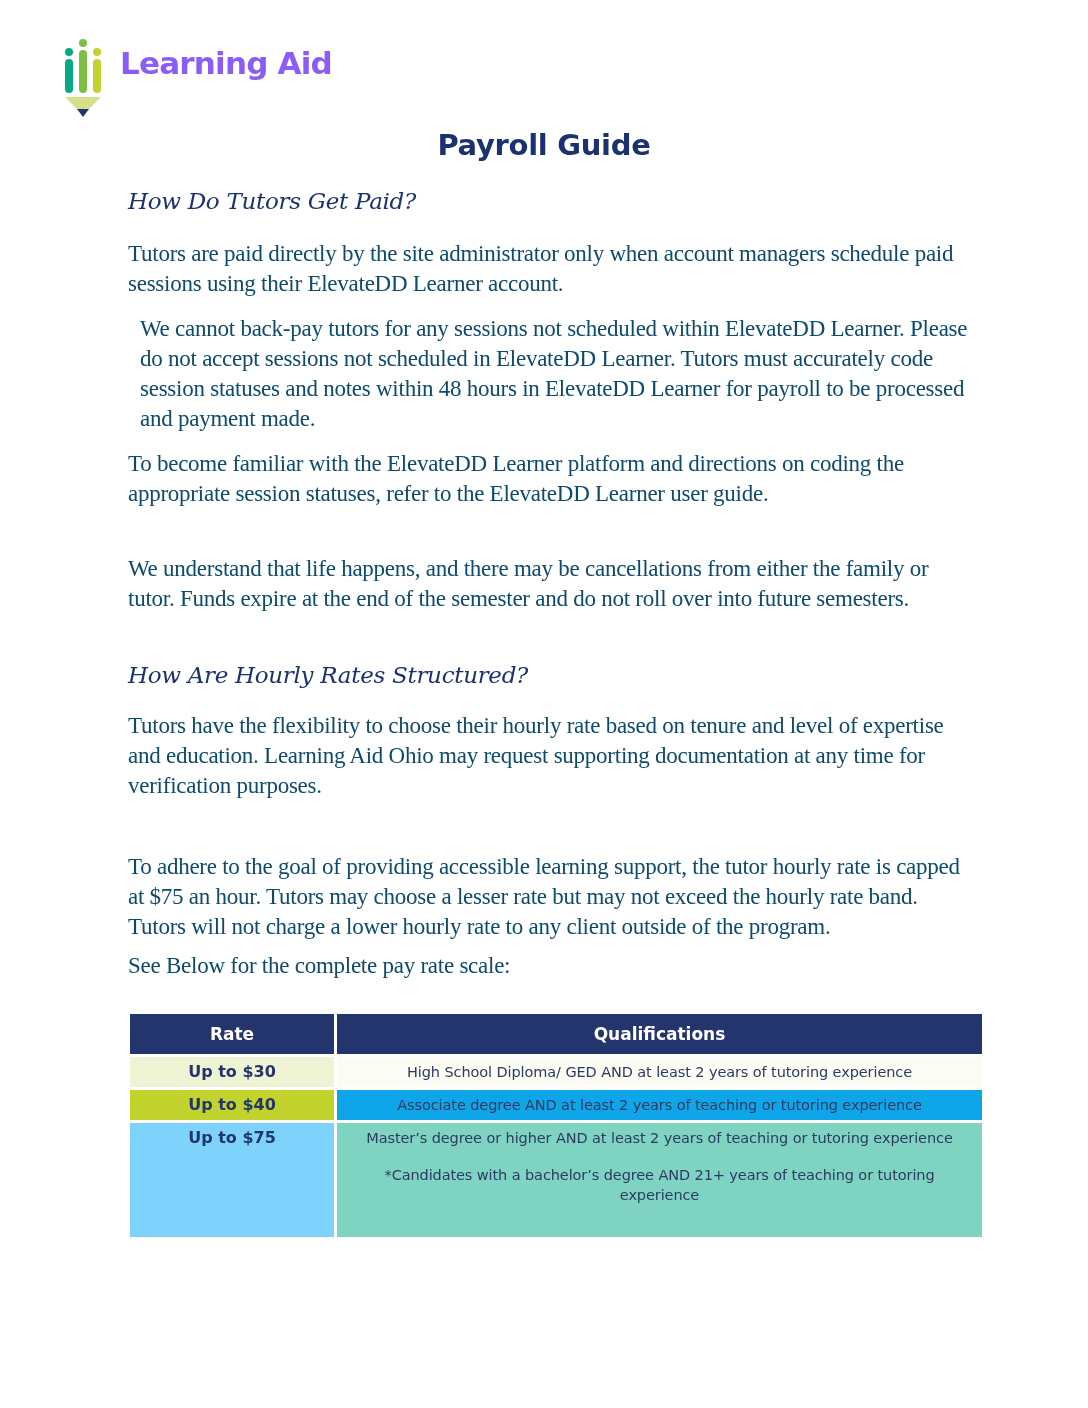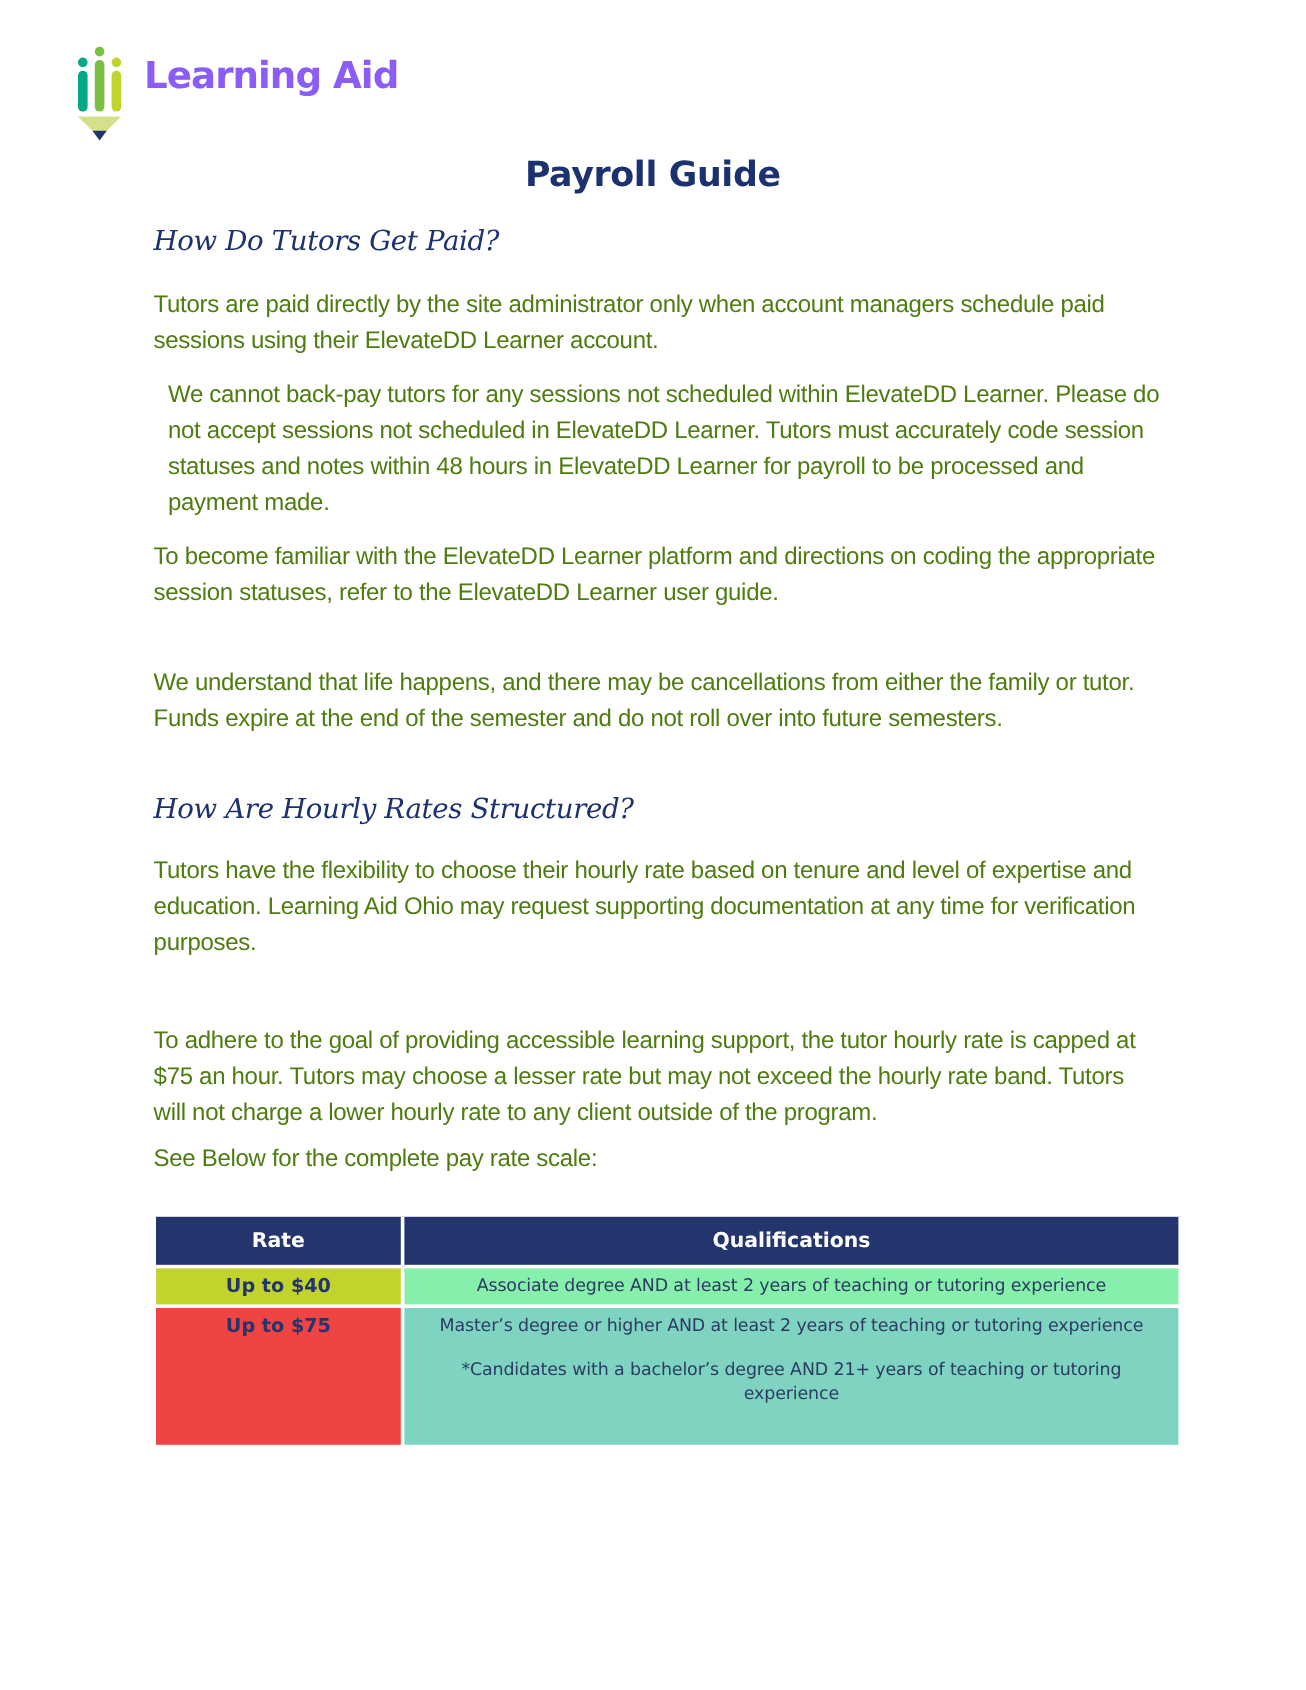--- a/index.html
+++ b/index.html
@@ -11,43 +11,43 @@
   .logo-text { margin-left: 16px; margin-top: 8px; color: #8b5cf6; font-family: "DejaVu Sans", sans-serif;
                font-weight: bold; font-size: 31px; line-height: 34px; letter-spacing: -0.8px; }
 
   .page-title { position: absolute; left: 0; width: 1088px; top: 128px; text-align: center;
                 font-family: "DejaVu Sans", sans-serif; font-weight: bold; font-size: 29px;
                 color: #1c3270; letter-spacing: -0.3px; }
 
   .h2 { position: absolute; left: 128px; font-family: "DejaVu Serif", serif; font-style: italic;
         font-size: 23px; color: #1c3270; letter-spacing: -0.3px; }
 
-  .para { position: absolute; left: 128px; width: 840px; font-family: Liberation Sans, sans-serif;
-          font-size: 20px; line-height: 30px; color: #4d7c0f; letter-spacing: -0.25px; }
+  .para { position: absolute; left: 128px; width: 840px; font-family: Liberation Serif, serif;
+          font-size: 23px; line-height: 30px; color: #0c4a6e; letter-spacing: -0.25px; }
 
   table.rates { position: absolute; left: 130px; top: 1014px; width: 855px; border-collapse: collapse;
                 font-family: "DejaVu Sans", sans-serif; }
   table.rates th, table.rates td { border-right: 3px solid #ffffff; border-bottom: 3px solid #ffffff;
                 vertical-align: top; text-align: center; }
   table.rates th { background: #24346d; color: #ffffff; font-weight: bold; font-size: 17px;
                    height: 40px; vertical-align: middle; padding: 0 12px; }
   table.rates th.col-rate { width: 180px; }
   table.rates td.rate { font-weight: bold; font-size: 16px; color: #24346d; padding: 5px 11px 4px 11px; }
   table.rates td.qual { font-size: 14.5px; color: #2d3a63; padding: 5px 12px 5px 12px; line-height: 20px;
                         letter-spacing: -0.1px; }
   .qual p { margin: 0; }
   .qual p + p { margin-top: 17px; }
 
   tr.r30 td.rate { background: #eef4d3; }
   tr.r30 td.qual { background: #fbfcf4; }
   tr.r40 td.rate { background: #c3d32d; }
-  tr.r40 td.qual { background: #86efac; }
+  tr.r40 td.qual { background: #0ea5e9; }
   tr.r50 td.rate { background: #7bbf42; }
   tr.r50 td.qual { background: #c1e0a3; }
-  tr.r75 td.rate { background: #ef4444; }
+  tr.r75 td.rate { background: #7dd3fc; }
   tr.r75 td.qual { background: #7fd4c1; }
   tr.r30 td, tr.r40 td { height: 20px; }
   tr.r50 td { height: 84px; }
   tr.r75 td { height: 104px; }
 </style>
 </head>
 <body>
 
 <div class="logo">
   <svg class="logo-mark" viewBox="0 0 42 82">
@@ -79,20 +79,26 @@
 <div class="para" style="top:951px;">See Below for the complete pay rate scale:</div>
 
 <table class="rates">
   <thead>
     <tr>
       <th class="col-rate">Rate</th>
       <th>Qualifications</th>
     </tr>
   </thead>
   <tbody>
+    <tr class="r30">
+      <td class="rate">Up to $30</td>
+      <td class="qual">
+        <p>High School Diploma/ GED AND at least 2 years of tutoring experience</p>
+      </td>
+    </tr>
     <tr class="r40">
       <td class="rate">Up to $40</td>
       <td class="qual">
         <p>Associate degree AND at least 2 years of teaching or tutoring experience</p>
       </td>
     </tr>
     <tr class="r75">
       <td class="rate">Up to $75</td>
       <td class="qual">
         <p>Master’s degree or higher AND at least 2 years of teaching or tutoring experience</p>

